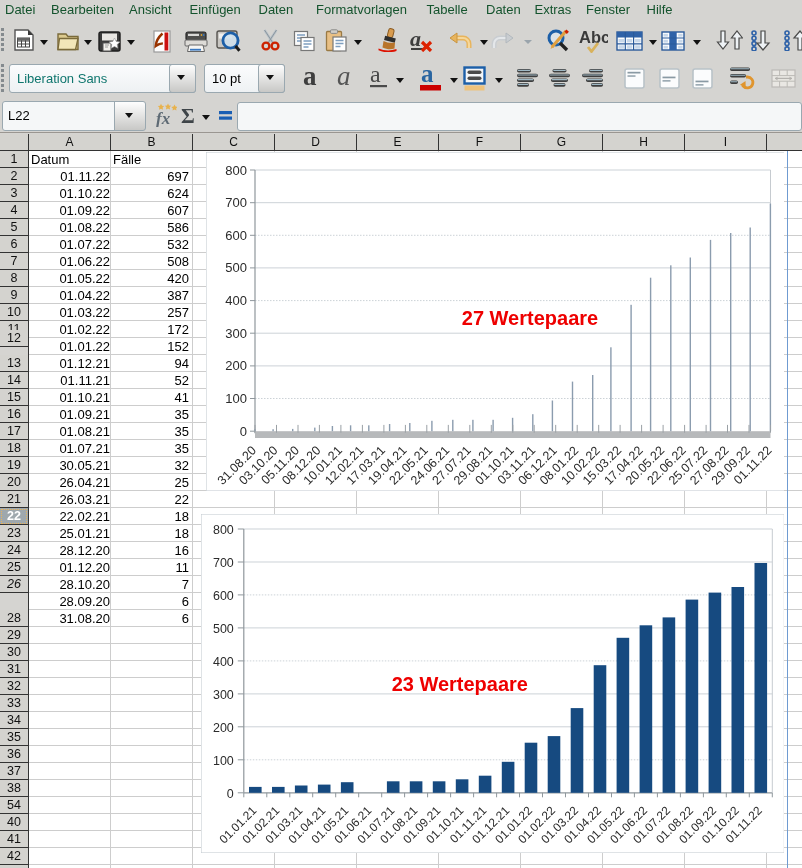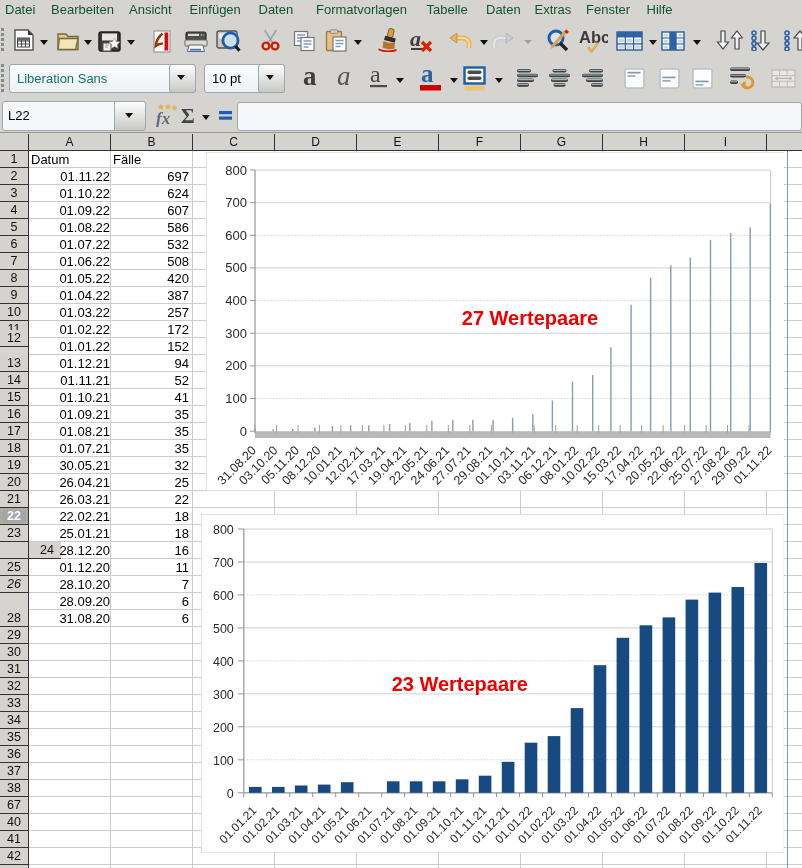--- a/index.html
+++ b/index.html
@@ -306,36 +306,36 @@
 <div class="rowhdr" style="top:372px;height:16px;line-height:16px;">14</div>
 <div class="rowhdr" style="top:389px;height:16px;line-height:16px;">15</div>
 <div class="rowhdr" style="top:406px;height:16px;line-height:16px;">16</div>
 <div class="rowhdr" style="top:423px;height:16px;line-height:16px;">17</div>
 <div class="rowhdr" style="top:440px;height:16px;line-height:16px;">18</div>
 <div class="rowhdr" style="top:457px;height:16px;line-height:16px;">19</div>
 <div class="rowhdr" style="top:474px;height:16px;line-height:16px;">20</div>
 <div class="rowhdr" style="top:491px;height:16px;line-height:16px;">21</div>
 <div class="rowhdr" style="top:508px;height:16px;line-height:16px;background:#9fa8ad;color:#fff;font-weight:bold;outline:1.5px dotted #e8b35a;outline-offset:-2px">22</div>
 <div class="rowhdr" style="top:525px;height:16px;line-height:16px;">23</div>
-<div class="rowhdr" style="top:542px;height:16px;line-height:16px;padding-left:33px;">24</div>
+<div class="rowhdr" style="top:542px;height:16px;line-height:16px;">24</div>
 <div class="rowhdr" style="top:559px;height:16px;line-height:16px;">25</div>
 <div class="rowhdr" style="top:576px;height:16px;line-height:16px;font-style:italic;">26</div>
 <div class="rowhdr" style="top:593px;height:16px;line-height:16px;margin-top:32px;">27</div>
 <div class="rowhdr" style="top:610px;height:16px;line-height:16px;">28</div>
 <div class="rowhdr" style="top:627px;height:16px;line-height:16px;">29</div>
 <div class="rowhdr" style="top:644px;height:16px;line-height:16px;">30</div>
 <div class="rowhdr" style="top:661px;height:16px;line-height:16px;">31</div>
 <div class="rowhdr" style="top:678px;height:16px;line-height:16px;">32</div>
 <div class="rowhdr" style="top:695px;height:16px;line-height:16px;">33</div>
 <div class="rowhdr" style="top:712px;height:16px;line-height:16px;">34</div>
 <div class="rowhdr" style="top:729px;height:16px;line-height:16px;">35</div>
 <div class="rowhdr" style="top:746px;height:16px;line-height:16px;">36</div>
 <div class="rowhdr" style="top:763px;height:16px;line-height:16px;">37</div>
 <div class="rowhdr" style="top:780px;height:16px;line-height:16px;">38</div>
-<div class="rowhdr" style="top:797px;height:16px;line-height:16px;">67</div>
+<div class="rowhdr" style="top:797px;height:16px;line-height:16px;">54</div>
 <div class="rowhdr" style="top:814px;height:16px;line-height:16px;text-align:center;">40</div>
 <div class="rowhdr" style="top:831px;height:16px;line-height:16px;">41</div>
 <div class="rowhdr" style="top:848px;height:16px;line-height:16px;">42</div>
 <div class="rowhdr" style="top:865px;height:16px;line-height:16px;">43</div>
 <div class="abs" style="left:28px;top:151px;width:1px;height:717px;background:#333333"></div>
 <div class="cd" style="left:31px;top:151px">Datum</div>
 <div class="cd" style="left:113px;top:151px">Fälle</div>
 <div class="cd rt" style="left:31px;top:168px;width:79px">01.11.22</div>
 <div class="cd rt" style="left:111px;top:168px;width:78px">697</div>
 <div class="cd rt" style="left:31px;top:185px;width:79px">01.10.22</div>

